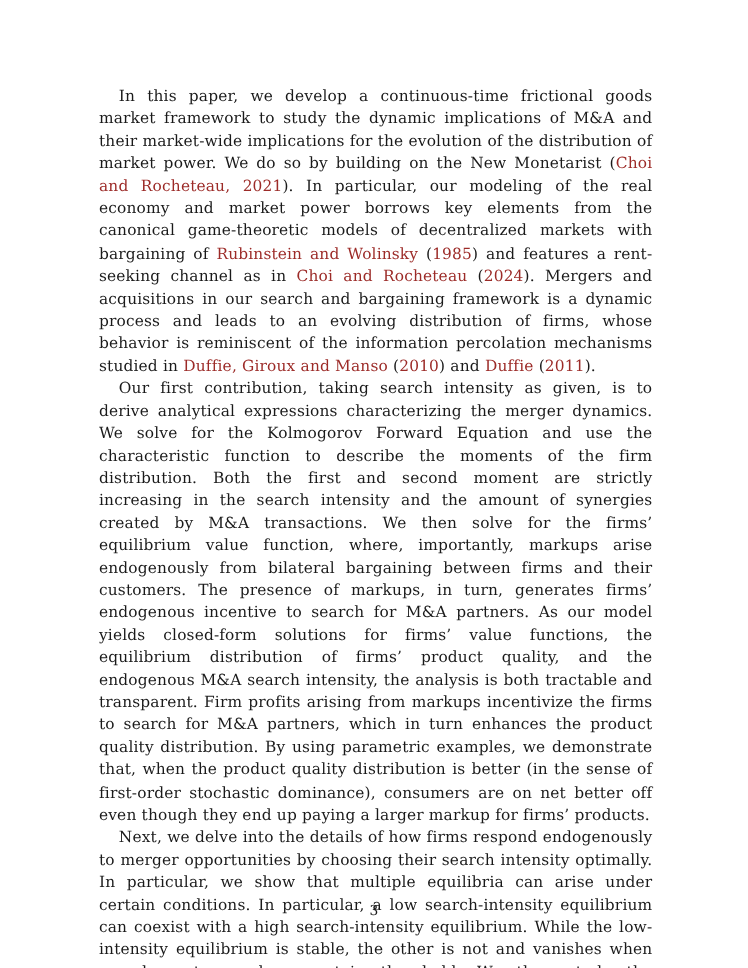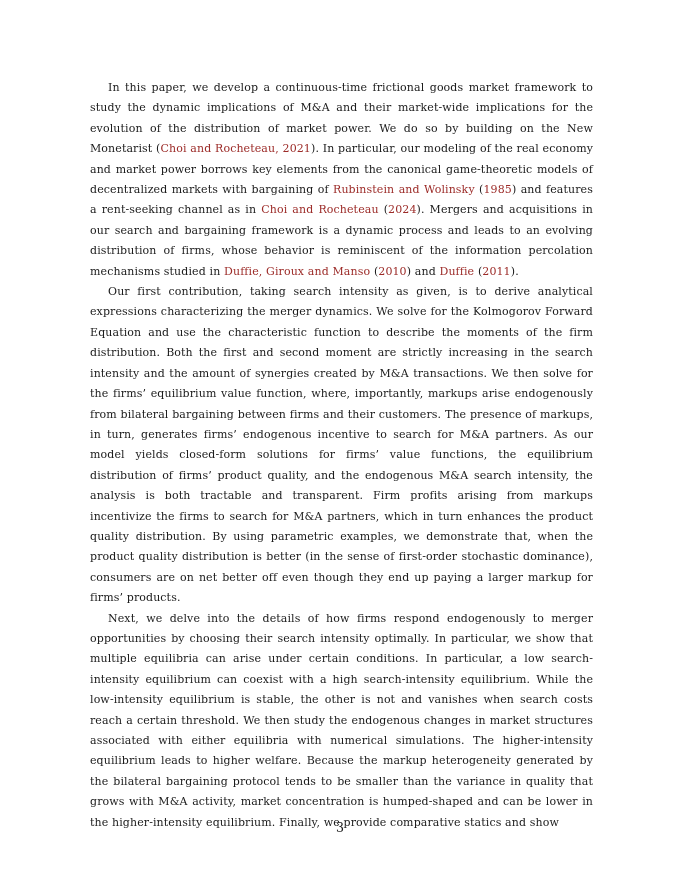--- a/index.html
+++ b/index.html
@@ -21,21 +21,21 @@
     left: 90px;
     top: 78px;
     width: 503px;
   }
   p.para {
     margin: 0;
     padding: 0;
     text-align: justify;
     text-justify: inter-word;
     text-indent: 18px;
-    font-size: 11px;
+    font-size: 14px;
     line-height: 20.4px;
     letter-spacing: 0.01em;
     word-spacing: 0.005em;
     hyphens: manual;
     -webkit-hyphens: manual;
   }
   p.para:last-child {
     
   }
   .cite {

